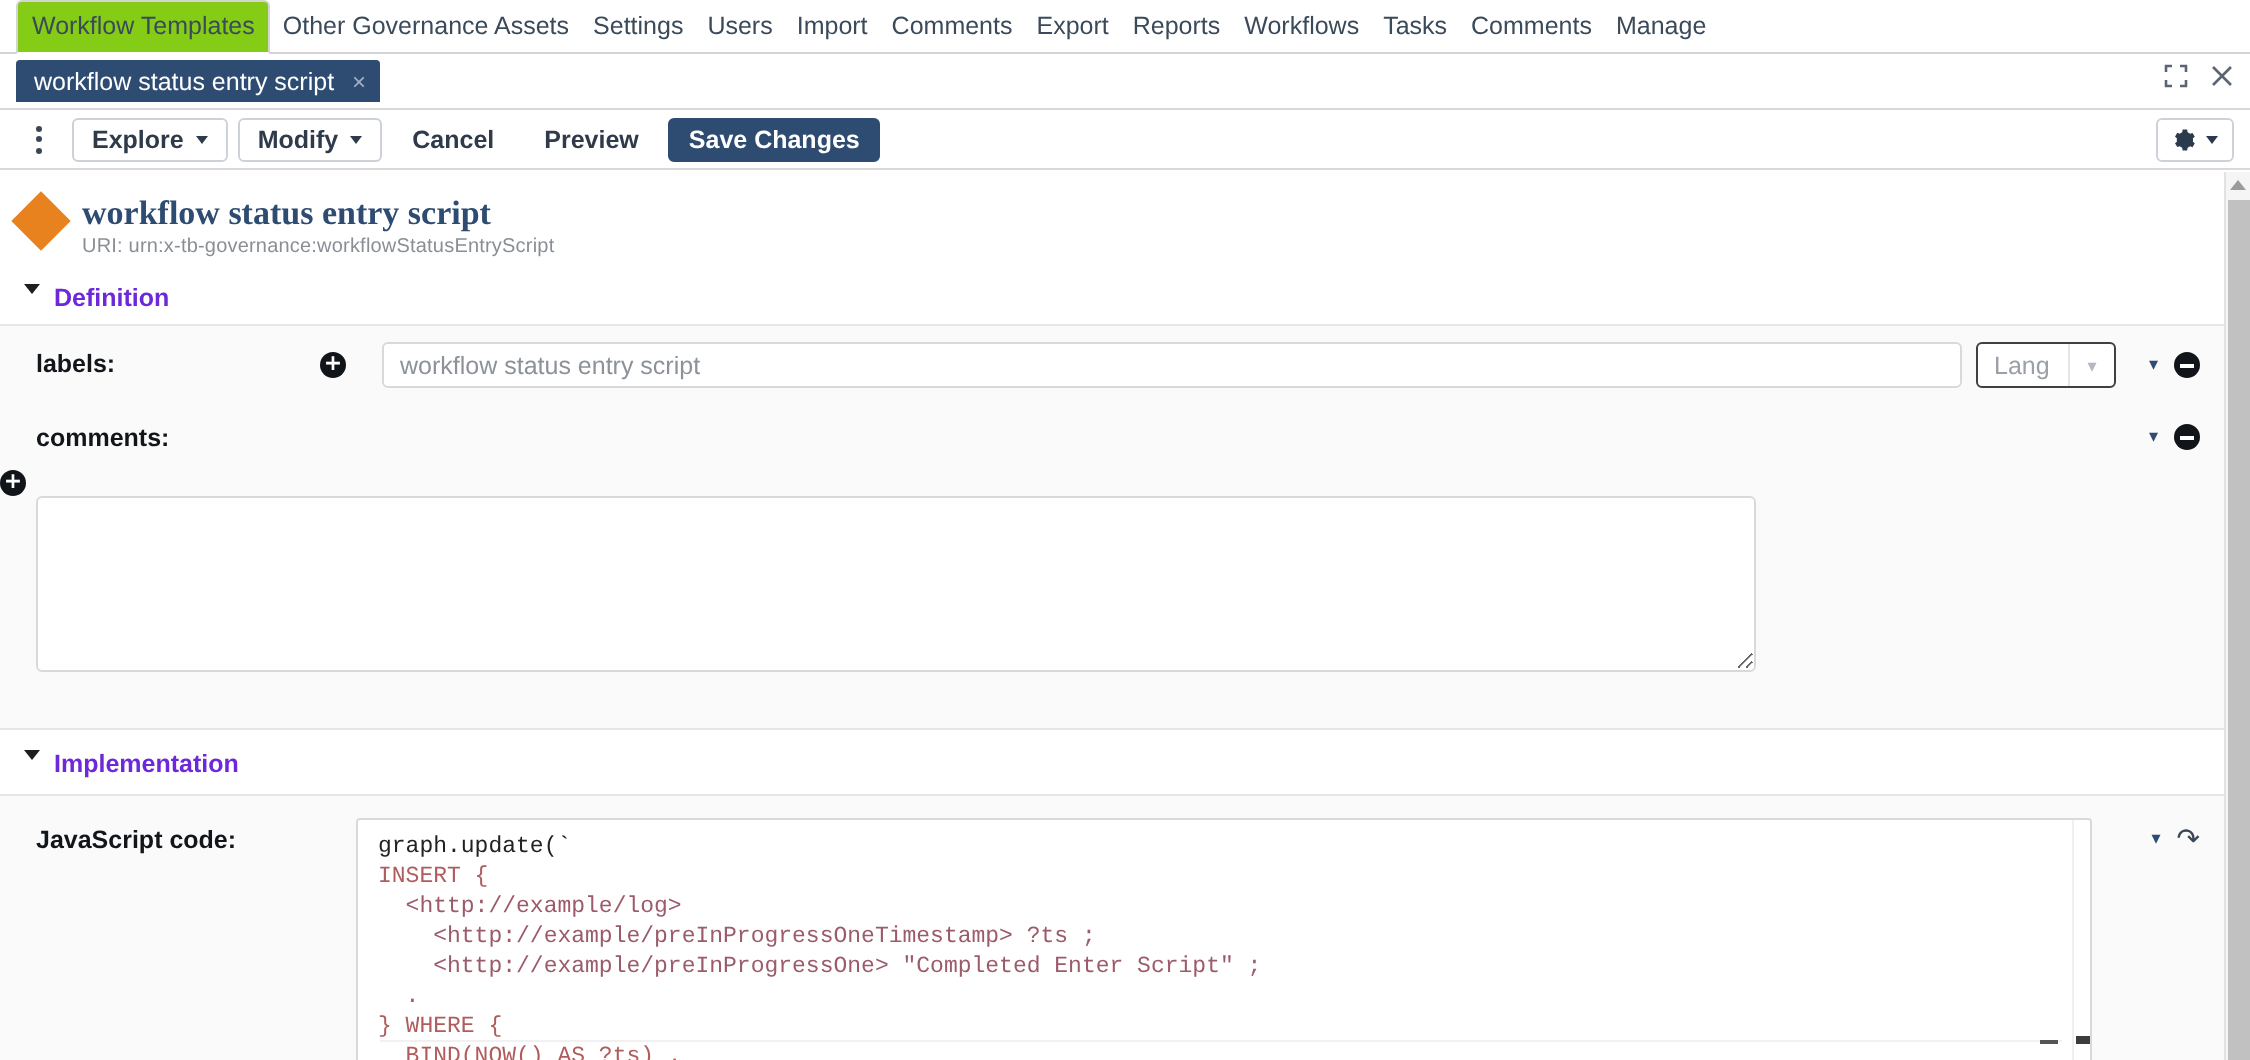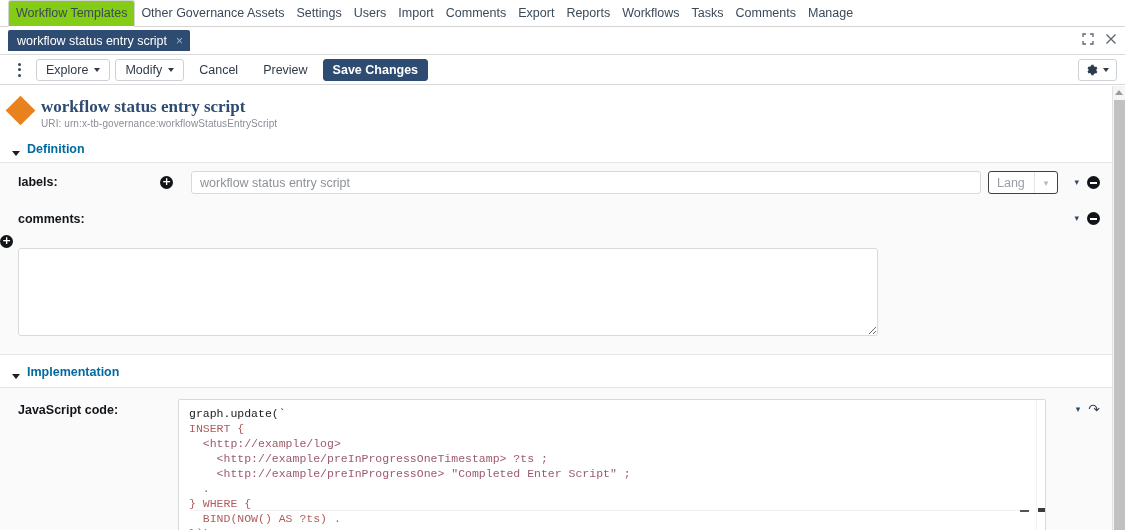--- a/index.html
+++ b/index.html
@@ -103,20 +103,21 @@
     border: 1px solid #ccd2d8;
     border-radius: 3px;
     padding: 0 9px;
     display: inline-flex;
     align-items: center;
     gap: 6px;
     margin-right: 5px;
     cursor: pointer;
     font-family: "Liberation Sans", sans-serif;
     white-space: nowrap;
+    font-weight: bold;
   }
   .btn.plain { border-color: transparent; }
   .btn.primary {
     background: #2e4c72;
     border-color: #2e4c72;
     color: #ffffff;
     font-weight: bold;
   }
   .caret {
     width: 0; height: 0;
@@ -166,24 +167,24 @@
   .doc-uri {
     font-size: 10px;
     color: #8a8f96;
     margin-top: 1px;
     letter-spacing: 0.1px;
   }
 
   .section-head {
     font-size: 12.5px;
     font-weight: bold;
-    color: #0369a1;
+    color: #6d28d9;
     padding: 6px 0 6px 12px;
     display: flex;
-    align-items: flex-end;
+    align-items: flex-start;
     gap: 7px;
     cursor: pointer;
   }
   .tri {
     width: 0; height: 0;
     border-left: 4px solid transparent;
     border-right: 4px solid transparent;
     border-top: 5px solid #1b1f24;
     display: inline-block;
   }
@@ -425,21 +426,21 @@
       <div class="doc-title">workflow status entry script</div>
       <div class="doc-uri">URI: urn:x-tb-governance:workflowStatusEntryScript</div>
     </div>
   </div>
 
   <div class="section-head">
     <span class="tri"></span>
     <span>Definition</span>
   </div>
 
-  <div class="panel" style="padding-bottom:18px;">
+  <div class="panel" style="padding-bottom:28px;">
 
     <div class="field-row">
       <div class="field-label">labels:</div>
       <div class="add-icon">+</div>
       <div class="field-main">
         <input class="txtinput" value="workflow status entry script" style="">
         <div class="lang-select">
           <span>Lang</span>
           <div class="divider"></div>
           <div class="chev">▾</div>

